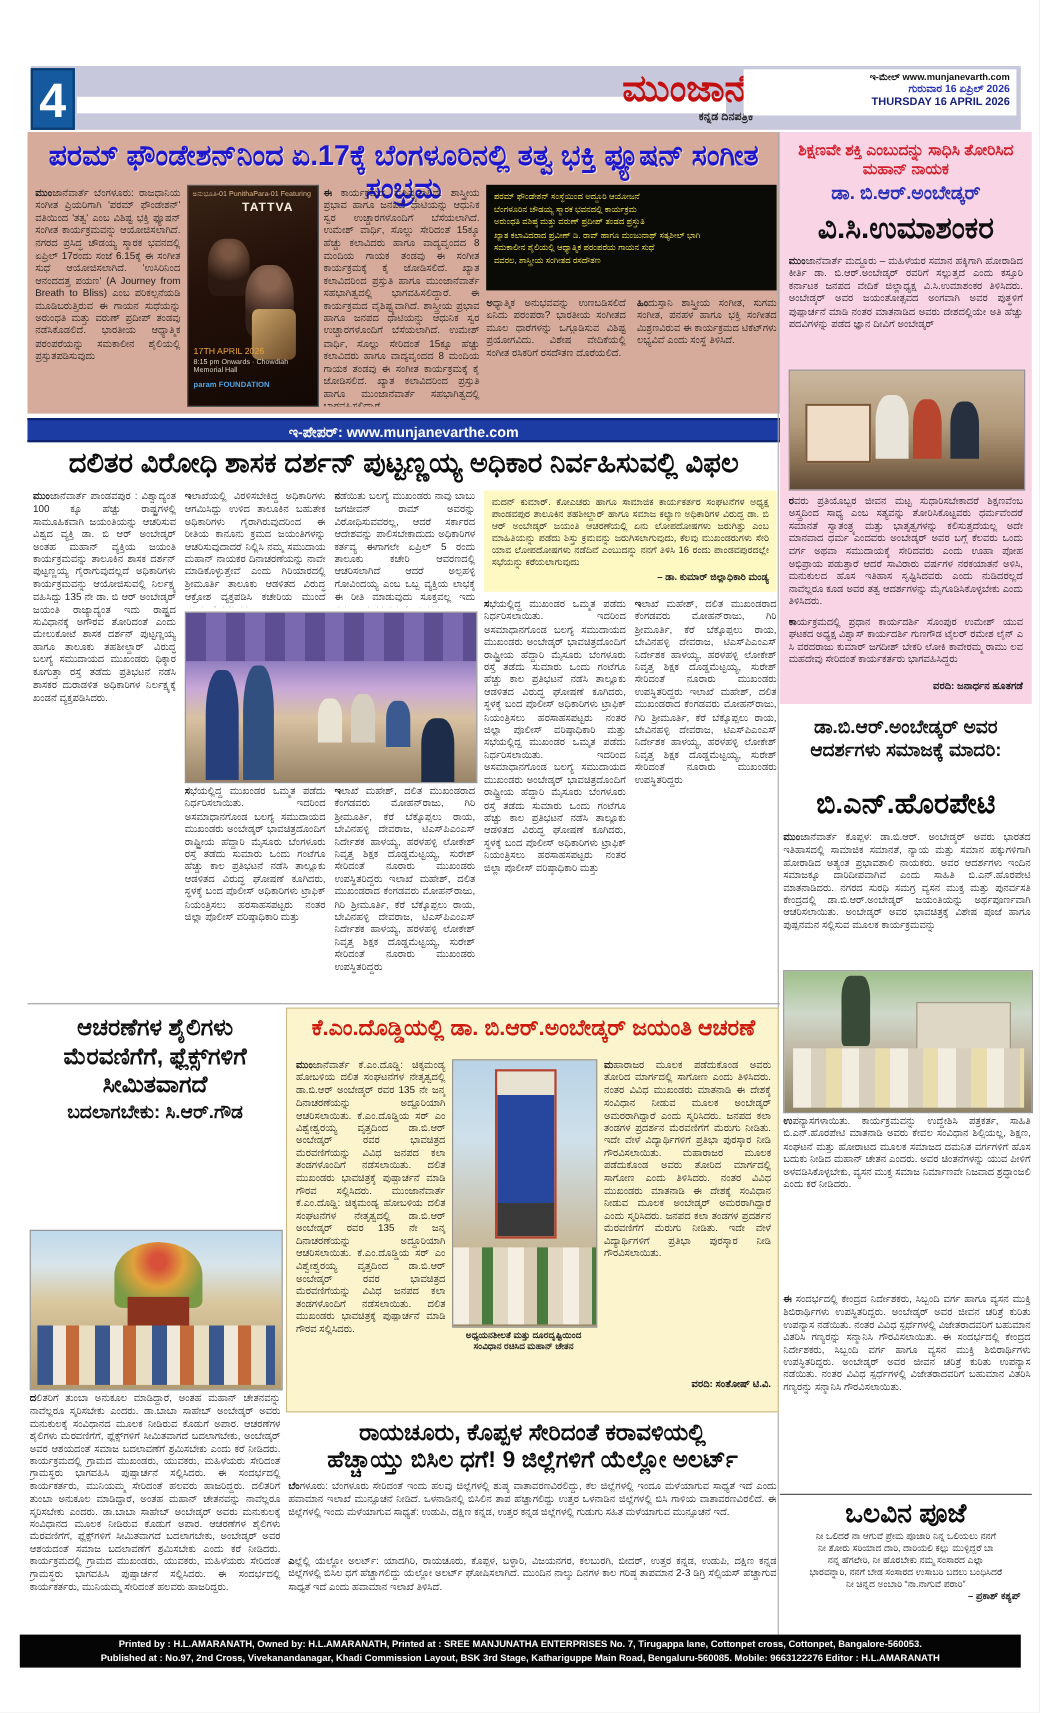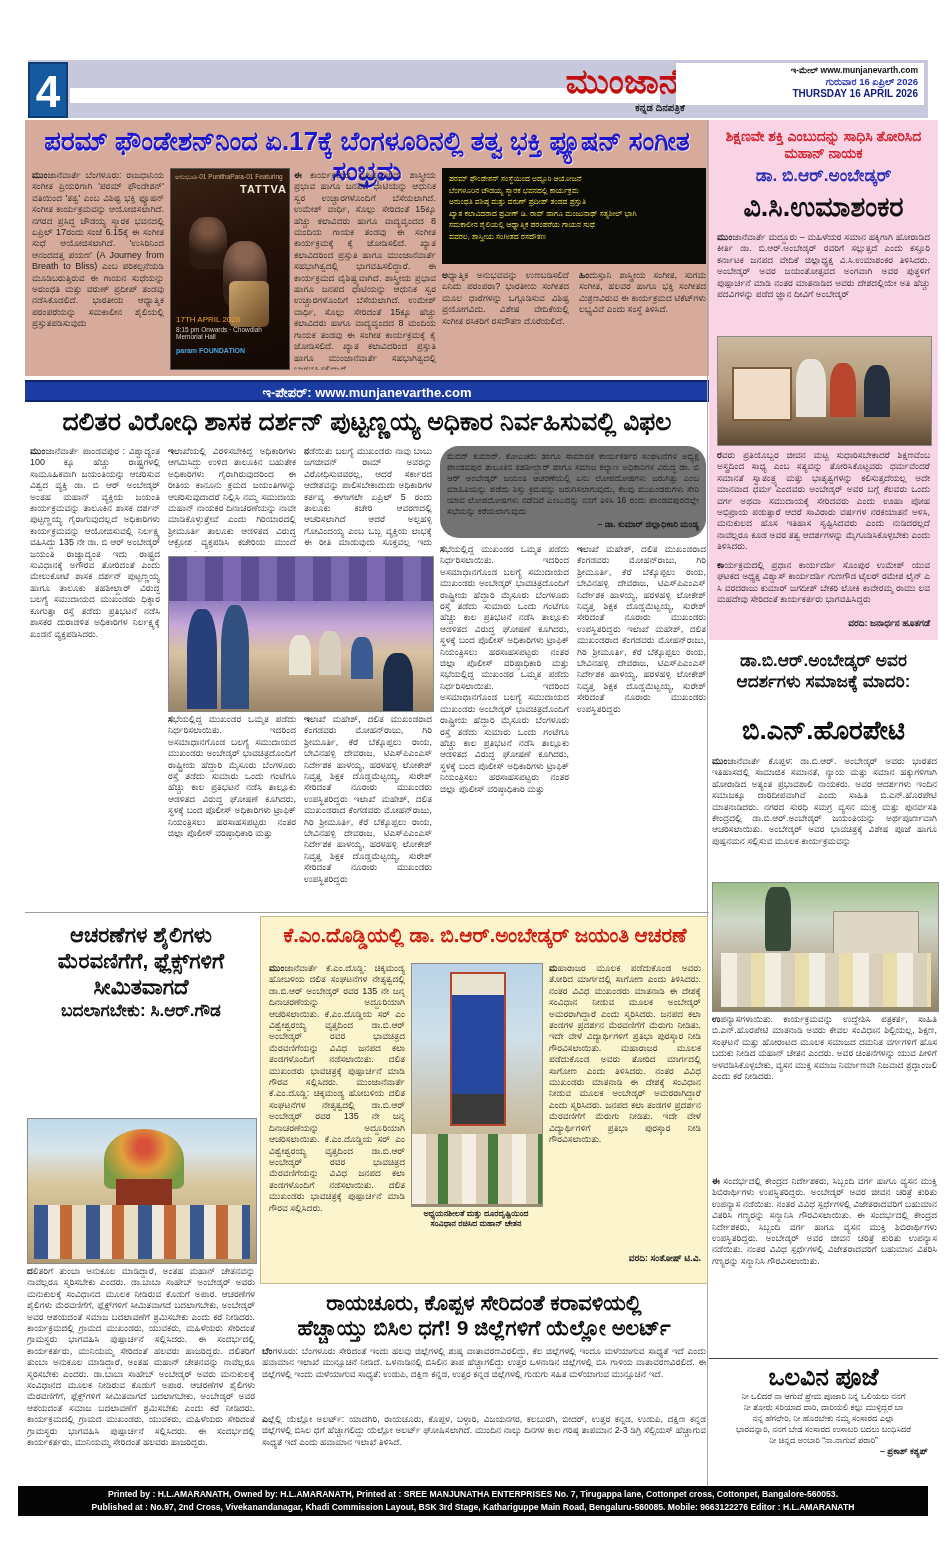--- a/index.html
+++ b/index.html
@@ -36,21 +36,21 @@
   .poster .org{color:#4da3e0;font-weight:bold;font-size:7px;}
   
   .pinkbox{background:#f9d4e4;}
   .kicker{color:#d41f2c;font-weight:bold;font-size:14px;line-height:17px;}
   .subblue{color:#2a2fb8;font-weight:bold;font-size:17px;line-height:20px;}
   .bigname{color:#101010;font-weight:bold;font-size:27px;line-height:30px;}
   .byline{font-size:9px;font-weight:bold;text-align:right;color:#222;}
   
   .ebar{background:#1c3ba3;color:#fff;font-weight:bold;font-size:13px;line-height:21px;text-align:center;border-top:2px solid #0d2470;border-bottom:2px solid #0d2470;box-sizing:border-box;}
   .hl2{color:#0d0d0d;font-weight:bold;font-size:25px;line-height:30px;text-align:center;}
-  .quotebox{background:#737373;font-size:8.6px;line-height:11px;text-align:justify;padding:5px 7px;box-sizing:border-box;overflow:hidden;border-radius:19px;}
+  .quotebox{background:#fef9c3;font-size:8.6px;line-height:11px;text-align:justify;padding:5px 7px;box-sizing:border-box;overflow:hidden;}
   .qattr{font-weight:bold;text-align:right;font-size:8.6px;margin-top:2px;}
   
   .hl3{color:#141414;font-weight:bold;font-size:17px;line-height:21px;text-align:center;}
   .hl3name{color:#0c0c0c;font-weight:bold;font-size:26px;line-height:28px;text-align:center;}
   
   .hl4{color:#121212;font-weight:bold;font-size:21px;line-height:26px;text-align:center;}
   .hl4b{color:#121212;font-weight:bold;font-size:17px;line-height:22px;text-align:center;}
   
   .kmbox{background:#fbf4cd;border:1px solid #c9b98a;box-sizing:border-box;}
   .hl-red{color:#cf1a0e;font-weight:bold;font-size:20px;line-height:24px;text-align:center;}
@@ -86,42 +86,42 @@
     </div>
   </div>
   <div class="abs pgnum" style="left:28px;top:62px;width:40px;height:56px;">4</div>
 
   <div class="abs topsec" style="left:25px;top:120px;width:684px;height:256px;">
     <div class="abs hl-blue" style="left:5px;top:6px;width:674px;height:38px;">ಪರಮ್ ಫೌಂಡೇಶನ್‌ನಿಂದ ಏ.17ಕ್ಕೆ ಬೆಂಗಳೂರಿನಲ್ಲಿ ತತ್ವ ಭಕ್ತಿ ಫ್ಯೂಷನ್ ಸಂಗೀತ ಸಂಭ್ರಮ</div>
     <div class="abs bt" style="left:7px;top:50px;width:132px;height:200px;">ಮುಂಜಾನೆವಾರ್ತೆ ಬೆಂಗಳೂರು: ರಾಜಧಾನಿಯ ಸಂಗೀತ ಪ್ರಿಯರಿಗಾಗಿ 'ಪರಮ್ ಫೌಂಡೇಶನ್' ವತಿಯಿಂದ 'ತತ್ವ' ಎಂಬ ವಿಶಿಷ್ಟ ಭಕ್ತಿ ಫ್ಯೂಷನ್ ಸಂಗೀತ ಕಾರ್ಯಕ್ರಮವನ್ನು ಆಯೋಜಿಸಲಾಗಿದೆ. ನಗರದ ಪ್ರಸಿದ್ಧ ಚೌಡಯ್ಯ ಸ್ಮಾರಕ ಭವನದಲ್ಲಿ ಏಪ್ರಿಲ್ 17ರಂದು ಸಂಜೆ 6.15ಕ್ಕೆ ಈ ಸಂಗೀತ ಸುಧೆ ಆಯೋಜಿಸಲಾಗಿದೆ. 'ಉಸಿರಿನಿಂದ ಆನಂದದತ್ತ ಪಯಣ' (A Journey from Breath to Bliss) ಎಂಬ ಪರಿಕಲ್ಪನೆಯಡಿ ಮೂಡಿಬರುತ್ತಿರುವ ಈ ಗಾಯನ ಸುಧೆಯನ್ನು ಅರುಂಧತಿ ಮತ್ತು ವರುಣ್ ಪ್ರದೀಪ್ ತಂಡವು ನಡೆಸಿಕೊಡಲಿದೆ. ಭಾರತೀಯ ಆಧ್ಯಾತ್ಮಿಕ ಪರಂಪರೆಯನ್ನು ಸಮಕಾಲೀನ ಶೈಲಿಯಲ್ಲಿ ಪ್ರಸ್ತುತಪಡಿಸುವುದು</div>
 
     <div class="abs poster" style="left:145px;top:48px;width:118px;height:200px;">
       <div class="ser" style="padding:4px 4px 0 4px;">ಅನುಭೂತಿ-01 PunithaPara-01 Featuring</div>
-      <div class="tat" style="text-align:right;padding:2px 2px 0 0;">TATTVA</div>
+      <div class="tat" style="text-align:right;padding:2px 22px 0 0;">TATTVA</div>
       <div class="abs" style="left:18px;top:48px;width:38px;height:52px;background:radial-gradient(circle at 50% 22%,#7a5642 14%,#2c1a12 62%);border-radius:40% 40% 20% 20%;"></div>
       <div class="abs" style="left:52px;top:72px;width:44px;height:66px;background:radial-gradient(circle at 50% 20%,#8a6450 16%,#34201a 64%);border-radius:42% 42% 22% 22%;"></div>
       <div class="abs" style="left:58px;top:112px;width:40px;height:46px;background:linear-gradient(135deg,#caa46a,#6b4a28);border-radius:6px;"></div>
       <div class="abs dt" style="left:5px;top:146px;">17TH APRIL 2026</div>
       <div class="abs tm" style="left:5px;top:157px;width:108px;">8:15 pm Onwards · Chowdiah Memorial Hall</div>
       <div class="abs org" style="left:5px;top:178px;">param FOUNDATION</div>
     </div>
 
     <div class="abs bt" style="left:269px;top:50px;width:142px;height:200px;">ಈ ಕಾರ್ಯಕ್ರಮದ ವೈಶಿಷ್ಟ್ಯವಾಗಿದೆ. ಶಾಸ್ತ್ರೀಯ ಪ್ರಭಾವ ಹಾಗೂ ಜನಪದ ಧಾಟಿಯನ್ನು ಆಧುನಿಕ ಸ್ವರ ಉಚ್ಚಾರಗಳೊಂದಿಗೆ ಬೆಸೆಯಲಾಗಿದೆ. ಉಮೇಶ್ ವಾರ್ಧಿ, ಸೊಲ್ಲು ಸೇರಿದಂತೆ 15ಕ್ಕೂ ಹೆಚ್ಚು ಕಲಾವಿದರು ಹಾಗೂ ವಾದ್ಯವೃಂದದ 8 ಮಂದಿಯ ಗಾಯಕ ತಂಡವು ಈ ಸಂಗೀತ ಕಾರ್ಯಕ್ರಮಕ್ಕೆ ಕೈ ಜೋಡಿಸಲಿದೆ. ಖ್ಯಾತ ಕಲಾವಿದರಿಂದ ಪ್ರಸ್ತುತಿ ಹಾಗೂ ಮುಂಜಾನೆವಾರ್ತೆ ಸಹಭಾಗಿತ್ವದಲ್ಲಿ ಭಾಗವಹಿಸಲಿದ್ದಾರೆ. ಈ ಕಾರ್ಯಕ್ರಮದ ವೈಶಿಷ್ಟ್ಯವಾಗಿದೆ. ಶಾಸ್ತ್ರೀಯ ಪ್ರಭಾವ ಹಾಗೂ ಜನಪದ ಧಾಟಿಯನ್ನು ಆಧುನಿಕ ಸ್ವರ ಉಚ್ಚಾರಗಳೊಂದಿಗೆ ಬೆಸೆಯಲಾಗಿದೆ. ಉಮೇಶ್ ವಾರ್ಧಿ, ಸೊಲ್ಲು ಸೇರಿದಂತೆ 15ಕ್ಕೂ ಹೆಚ್ಚು ಕಲಾವಿದರು ಹಾಗೂ ವಾದ್ಯವೃಂದದ 8 ಮಂದಿಯ ಗಾಯಕ ತಂಡವು ಈ ಸಂಗೀತ ಕಾರ್ಯಕ್ರಮಕ್ಕೆ ಕೈ ಜೋಡಿಸಲಿದೆ. ಖ್ಯಾತ ಕಲಾವಿದರಿಂದ ಪ್ರಸ್ತುತಿ ಹಾಗೂ ಮುಂಜಾನೆವಾರ್ತೆ ಸಹಭಾಗಿತ್ವದಲ್ಲಿ ಭಾಗವಹಿಸಲಿದ್ದಾರೆ.</div>
 
     <div class="abs blackbox" style="left:417px;top:48px;width:264px;height:96px;">
       <div class="bl">ಪರಮ್ ಫೌಂಡೇಶನ್ ಸಂಸ್ಥೆಯಿಂದ ಅದ್ದೂರಿ ಆಯೋಜನೆ</div>
       <div class="bl">ಬೆಂಗಳೂರಿನ ಚೌಡಯ್ಯ ಸ್ಮಾರಕ ಭವನದಲ್ಲಿ ಕಾರ್ಯಕ್ರಮ</div>
       <div class="bl">ಅರುಂಧತಿ ವಶಿಷ್ಠ ಮತ್ತು ವರುಣ್ ಪ್ರದೀಪ್ ತಂಡದ ಪ್ರಸ್ತುತಿ</div>
       <div class="bl">ಖ್ಯಾತ ಕಲಾವಿದರಾದ ಪ್ರವೀಣ್ ಡಿ. ರಾವ್ ಹಾಗೂ ಮಂಜುನಾಥ್ ಸತ್ಯಶೀಲ್ ಭಾಗಿ</div>
       <div class="bl">ಸಮಕಾಲೀನ ಶೈಲಿಯಲ್ಲಿ ಆಧ್ಯಾತ್ಮಿಕ ಪರಂಪರೆಯ ಗಾಯನ ಸುಧೆ</div>
       <div class="bl">ವವರಲ, ಶಾಸ್ತ್ರೀಯ ಸಂಗೀತದ ರಸದೌತಣ</div>
     </div>
     <div class="abs cols2" style="left:417px;top:150px;width:264px;height:100px;overflow:hidden;">
       <div class="bt" style="height:100px;">ಅಧ್ಯಾತ್ಮಿಕ ಅನುಭವವನ್ನು ಉಣಬಡಿಸಲಿದೆ ಏನಿದು ಪರಂಪರಾ? ಭಾರತೀಯ ಸಂಗೀತದ ಮೂಲ ಧಾರೆಗಳನ್ನು ಒಗ್ಗೂಡಿಸುವ ವಿಶಿಷ್ಟ ಪ್ರಯೋಗವಿದು. ವಿಶೇಷ ವೇದಿಕೆಯಲ್ಲಿ ಸಂಗೀತ ರಸಿಕರಿಗೆ ರಸದೌತಣ ದೊರೆಯಲಿದೆ.</div>
-      <div class="bt" style="height:100px;">ಹಿಂದುಸ್ತಾನಿ ಶಾಸ್ತ್ರೀಯ ಸಂಗೀತ, ಸುಗಮ ಸಂಗೀತ, ಹಲವರ ಹಾಗೂ ಭಕ್ತಿ ಸಂಗೀತದ ಮಿಶ್ರಣವಿರುವ ಈ ಕಾರ್ಯಕ್ರಮದ ಟಿಕೆಟ್‌ಗಳು ಲಭ್ಯವಿವೆ ಎಂದು ಸಂಸ್ಥೆ ತಿಳಿಸಿದೆ.</div>
+      <div class="bt" style="height:100px;">ಹಿಂದುಸ್ತಾನಿ ಶಾಸ್ತ್ರೀಯ ಸಂಗೀತ, ಸುಗಮ ಸಂಗೀತ, ಪನಹಳ ಹಾಗೂ ಭಕ್ತಿ ಸಂಗೀತದ ಮಿಶ್ರಣವಿರುವ ಈ ಕಾರ್ಯಕ್ರಮದ ಟಿಕೆಟ್‌ಗಳು ಲಭ್ಯವಿವೆ ಎಂದು ಸಂಸ್ಥೆ ತಿಳಿಸಿದೆ.</div>
     </div>
   </div>
 
   <div class="abs pinkbox" style="left:709px;top:120px;width:229px;height:520px;">
     <div class="abs kicker center" style="left:4px;top:8px;width:221px;">ಶಿಕ್ಷಣವೇ ಶಕ್ತಿ ಎಂಬುದನ್ನು ಸಾಧಿಸಿ ತೋರಿಸಿದ ಮಹಾನ್ ನಾಯಕ</div>
     <div class="abs subblue center" style="left:4px;top:46px;width:221px;">ಡಾ. ಬಿ.ಆರ್.ಅಂಬೇಡ್ಕರ್</div>
     <div class="abs bigname center" style="left:4px;top:72px;width:221px;">ವಿ.ಸಿ.ಉಮಾಶಂಕರ</div>
     <div class="abs bt" style="left:8px;top:112px;width:213px;height:100px;">ಮುಂಜಾನೆವಾರ್ತೆ ಮದ್ದೂರು – ಮಹಿಳೆಯರ ಸಮಾನ ಹಕ್ಕಿಗಾಗಿ ಹೋರಾಡಿದ ಕೀರ್ತಿ ಡಾ. ಬಿ.ಆರ್.ಅಂಬೇಡ್ಕರ್ ರವರಿಗೆ ಸಲ್ಲುತ್ತದೆ ಎಂದು ಕಸ್ತೂರಿ ಕರ್ನಾಟಕ ಜನಪದ ವೇದಿಕೆ ಜಿಲ್ಲಾಧ್ಯಕ್ಷ ವಿ.ಸಿ.ಉಮಾಶಂಕರ ತಿಳಿಸಿದರು. ಅಂಬೇಡ್ಕರ್ ಅವರ ಜಯಂತೋತ್ಸವದ ಅಂಗವಾಗಿ ಅವರ ಪುತ್ಥಳಿಗೆ ಪುಷ್ಪಾರ್ಚನೆ ಮಾಡಿ ನಂತರ ಮಾತನಾಡಿದ ಅವರು ದೇಶದಲ್ಲಿಯೇ ಅತಿ ಹೆಚ್ಚು ಪದವಿಗಳನ್ನು ಪಡೆದ ಜ್ಞಾನ ದೀವಿಗೆ ಅಂಬೇಡ್ಕರ್</div>
     <div class="abs photo" style="left:8px;top:216px;width:213px;height:108px;background:linear-gradient(180deg,#cbb89e 0%,#b39b7c 45%,#8d7356 75%,#5e4a36 100%);">
       <div class="abs" style="left:78px;top:22px;width:30px;height:58px;background:#e8e4da;border-radius:40% 40% 0 0;"></div>

